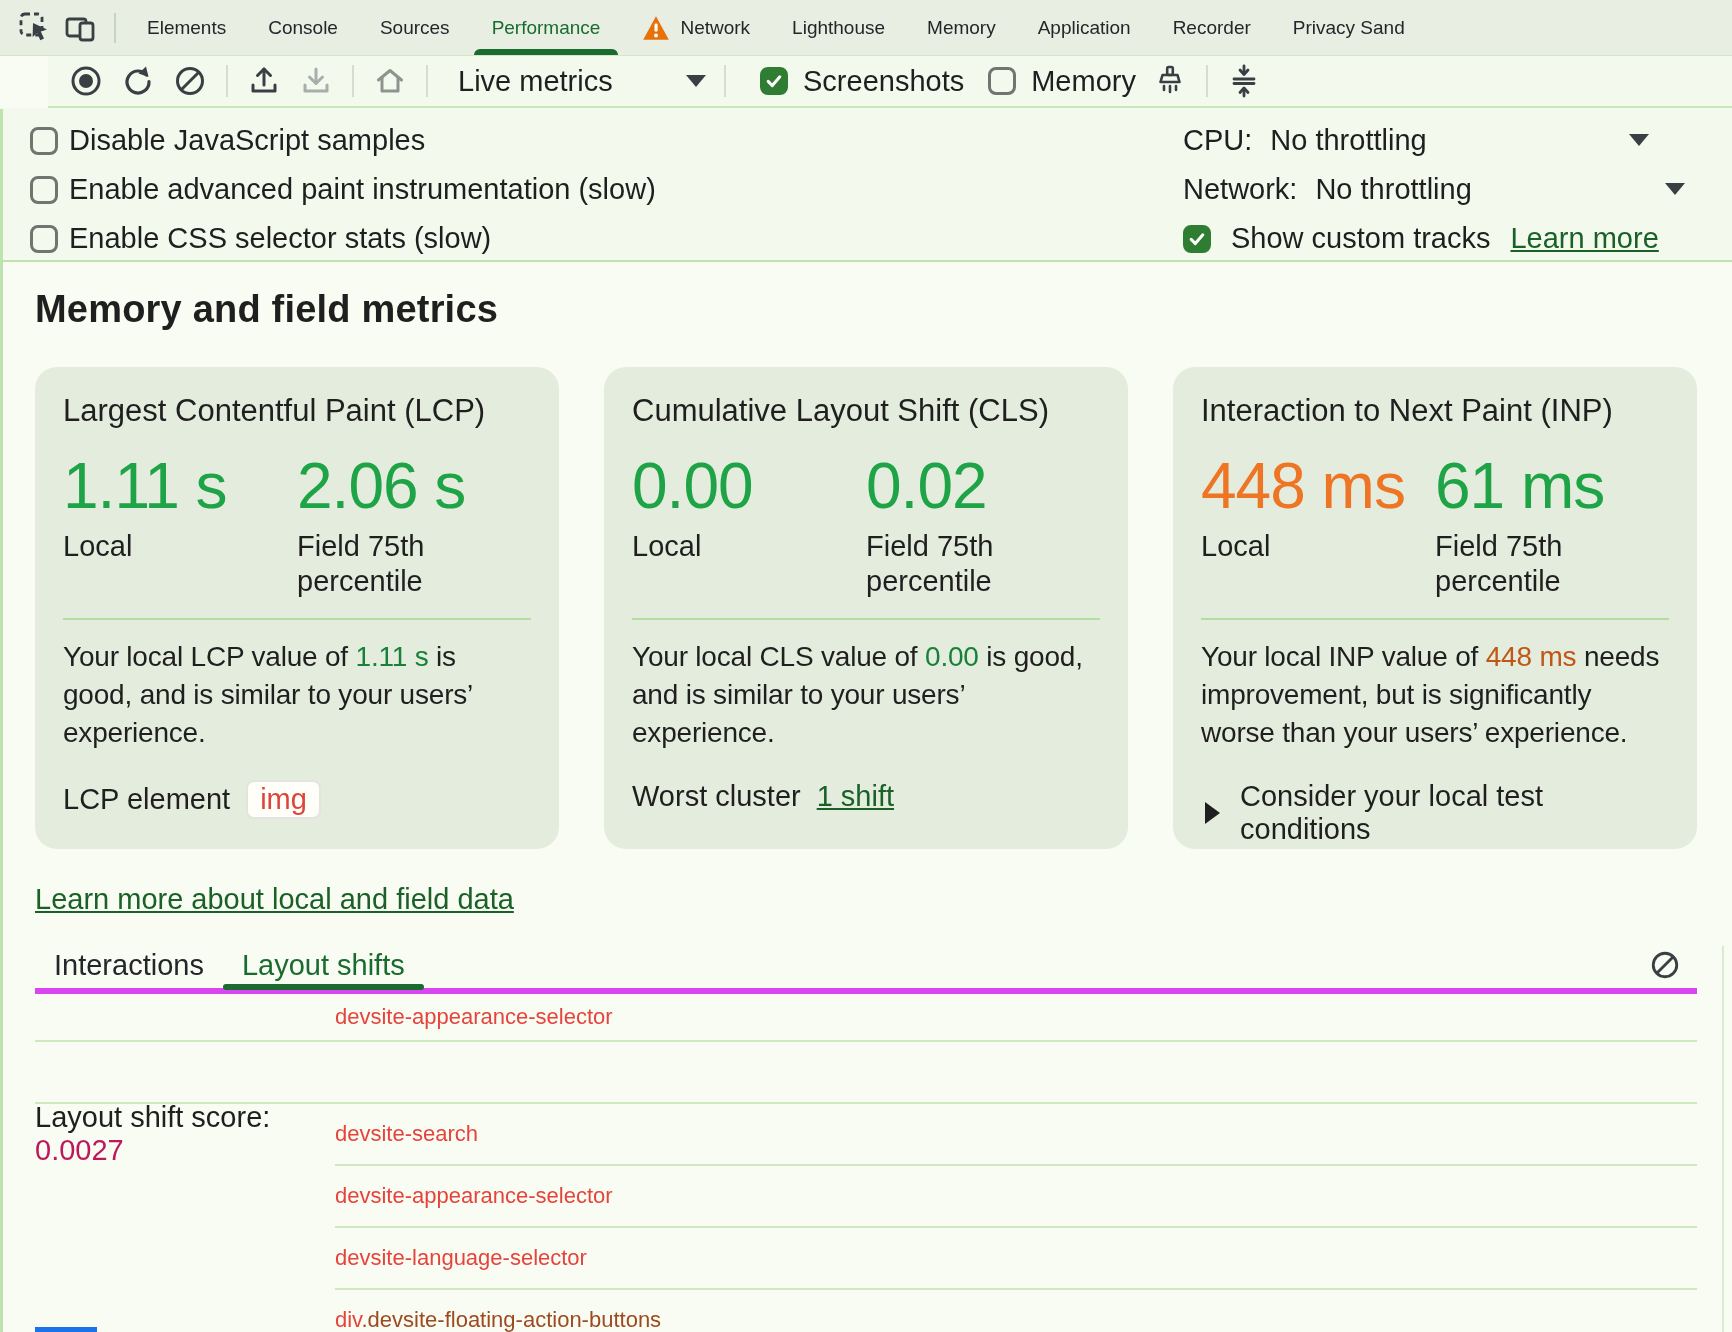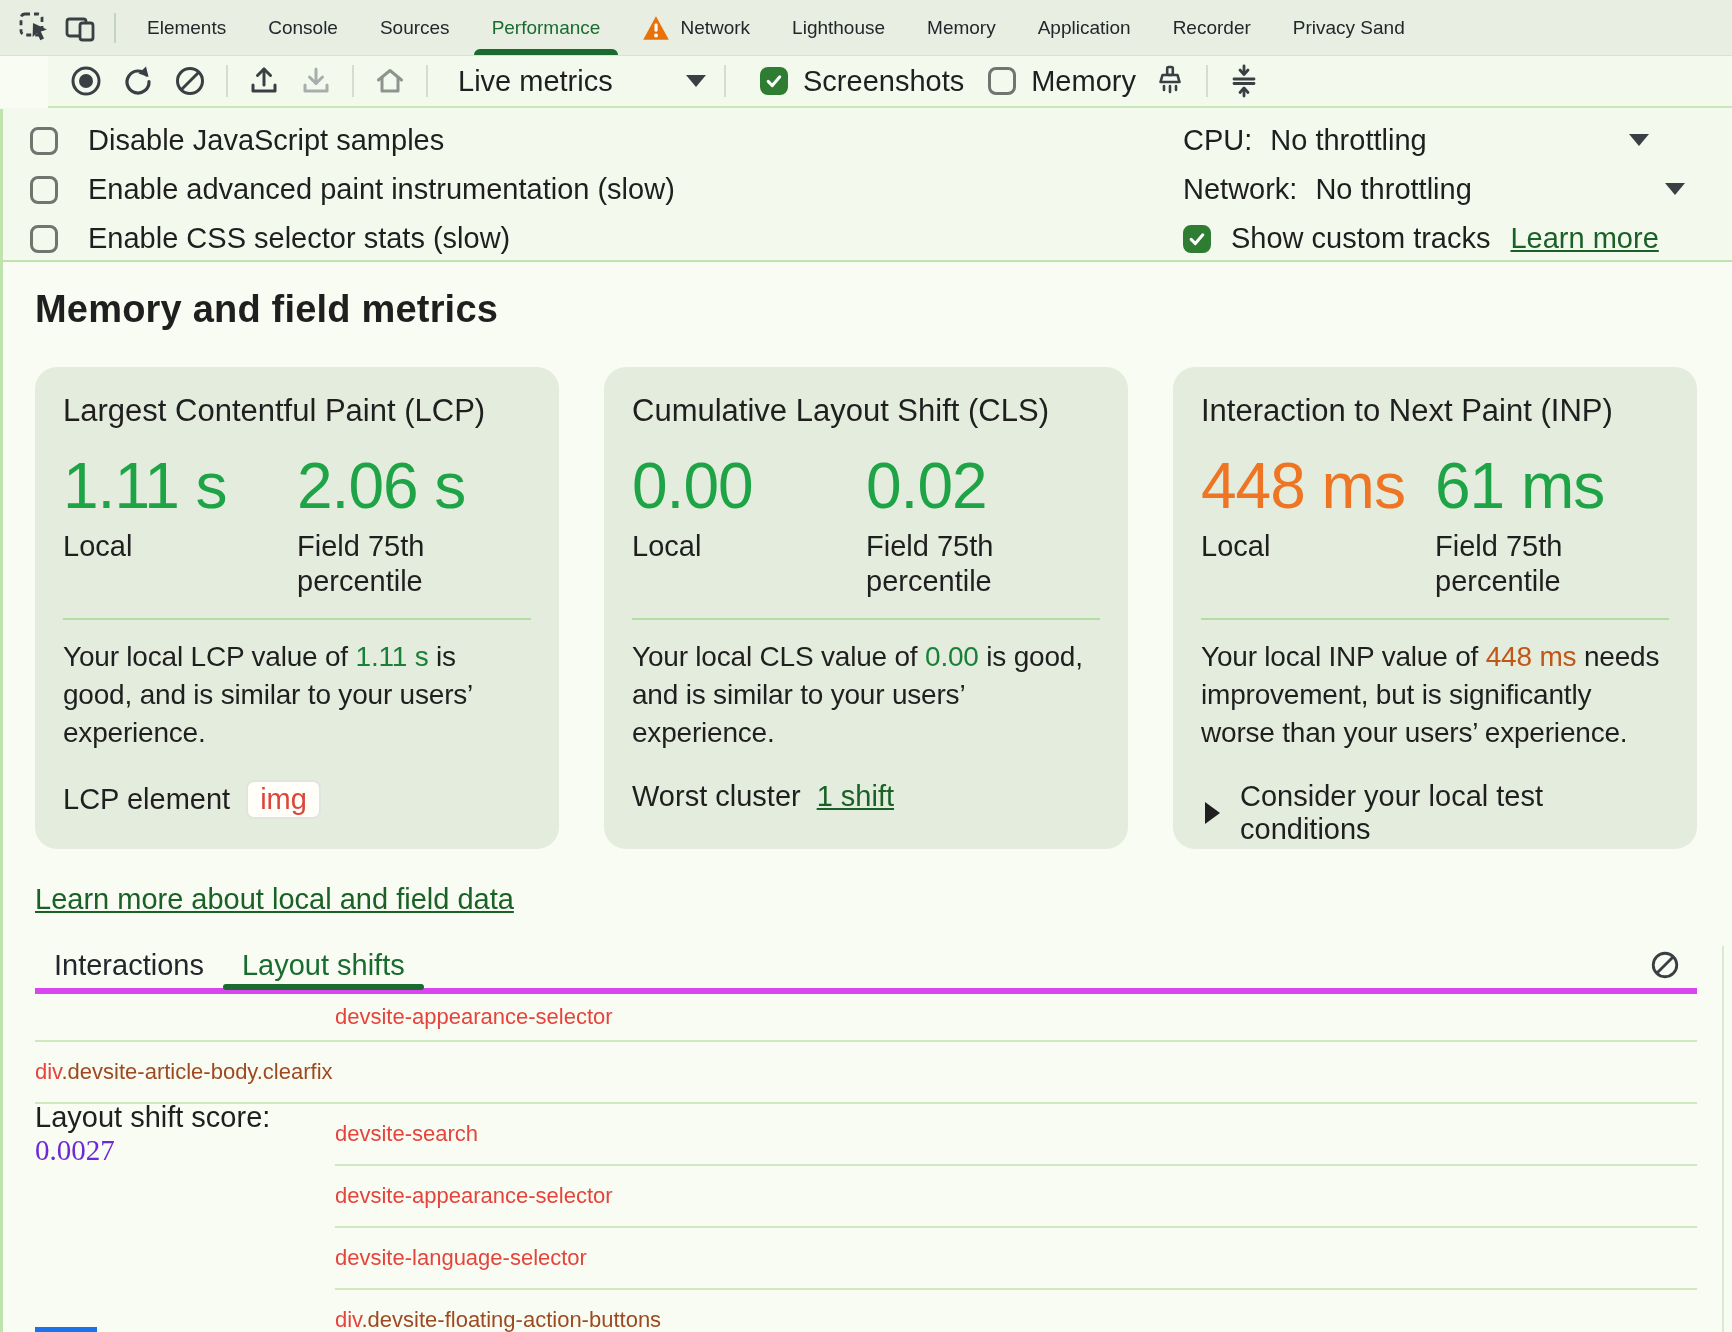--- a/index.html
+++ b/index.html
@@ -32,21 +32,21 @@
   .tb-sep { width:2px; height:32px; background:#d6dcd2; margin:0 10px; flex:none; }
   .live-metrics { display:flex; align-items:center; justify-content:space-between; width:262px; margin-left:14px; font-size:29px; padding:0 8px 0 6px; }
   .caret-down { width:0; height:0; border-left:10px solid transparent; border-right:10px solid transparent; border-top:12px solid #3a3f44; }
   .cb-row { display:flex; align-items:center; gap:15px; font-size:29px; margin-left:24px; }
   .checkbox { width:28px; height:28px; border:3px solid #70756f; border-radius:8px; background:transparent; flex:none;
               display:flex; align-items:center; justify-content:center; }
   .checkbox.checked { background:#2e7d32; border-color:#2e7d32; }
 
   
   .settings { height:154px; background:#f4f9ee; border-bottom:2px solid #bfe3ae; position:relative; padding:8px 0 0 30px; }
-  .set-row { display:flex; align-items:center; gap:30px; height:49px; font-size:29px; }
+  .set-row { display:flex; align-items:center; gap:11px; height:49px; font-size:29px; }
   .right-col { position:absolute; left:1183px; top:8px; width:493px; }
   .rc-row { height:49px; display:flex; align-items:center; font-size:29px; position:relative; }
   .rc-lbl { margin-right:18px; }
   .rc-caret { position:absolute; top:18px; }
   .green-link { color:#1a6128; text-decoration:underline; }
 
   
   .content { padding:0 35px; position:relative; }
   .section-title { font-size:38px; font-weight:700; margin:26px 0 0 0; letter-spacing:0.2px; }
   .cards { display:flex; gap:45px; margin-top:36px; }
@@ -71,21 +71,21 @@
   .log-tabs { margin-top:26px; height:52px; display:flex; align-items:center; border-bottom:6px solid #d946ef; position:relative; }
   .log-tab { font-size:29px; height:100%; display:flex; align-items:center; padding:0 19px; position:relative; color:#23272c; }
   .log-tab.active { color:#196b2f; }
   .log-tab.active::after { content:""; position:absolute; left:0; right:0; bottom:-2px; height:6px; background:#196b2f; border-radius:6px; }
   .log-clear { margin-left:auto; margin-right:16px; display:flex; }
   .lrow { display:flex; align-items:center; }
   .lrow .c1 { width:300px; flex:none; font-size:29px; }
   .lrow .c2 { font-size:22px; }
   .h46 { height:46px; } .h60 { height:60px; }
   .score-orange { color:#a35b12; }
-  .score-green { color:#6d28d9;font-family:Liberation Serif, serif; }
+  .score-green { color:#be185d; }
   .el-tag { color:#e5443d; }
   .el-cls { color:#9e4a21; }
   .ldiv { height:2px; background:#cde9bd; }
   .ldiv.part { margin-left:300px; }
 
   .edge-left { position:absolute; left:0; top:109px; bottom:0; width:3px; background:#bfe3ae; }
   .edge-right { position:absolute; right:8px; top:946px; bottom:0; width:2px; background:#d9ead0; }
   .blue-bar { position:absolute; left:35px; top:1327px; width:62px; height:5px; background:#1a73e8; }
 
   svg { display:block; }
@@ -348,21 +348,20 @@
   </div>
 
   <div>
     <div class="lrow h46">
       <div class="c1"></div>
       <div class="c2"><span class="el-tag">devsite-appearance-selector</span><span class="el-cls"></span></div>
     </div>
     <div class="ldiv"></div>
 
     <div class="lrow h60">
-      <div class="c2"><span class="el-tag">div</span><span class="el-cls">.devsite-article-body.clearfix</span></div>
     </div>
     <div class="ldiv"></div>
 
     <div class="lrow h60">
       <div class="c1"><span>Layout shift score: </span><span class="score-green">0.0027</span></div>
       <div class="c2"><span class="el-tag">devsite-search</span><span class="el-cls"></span></div>
     </div>
     <div class="ldiv part"></div>
 
     <div class="lrow h60">

